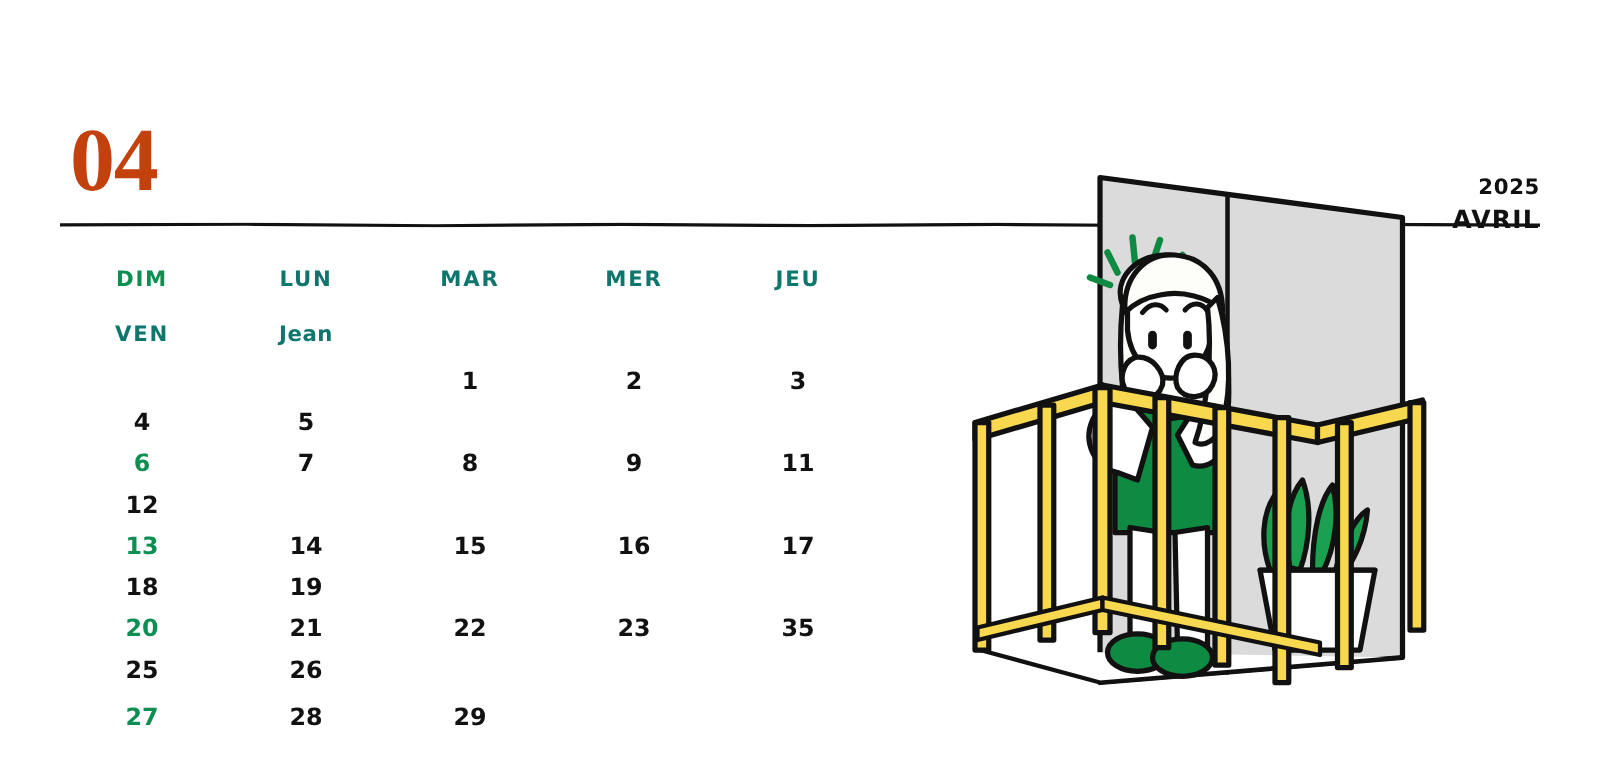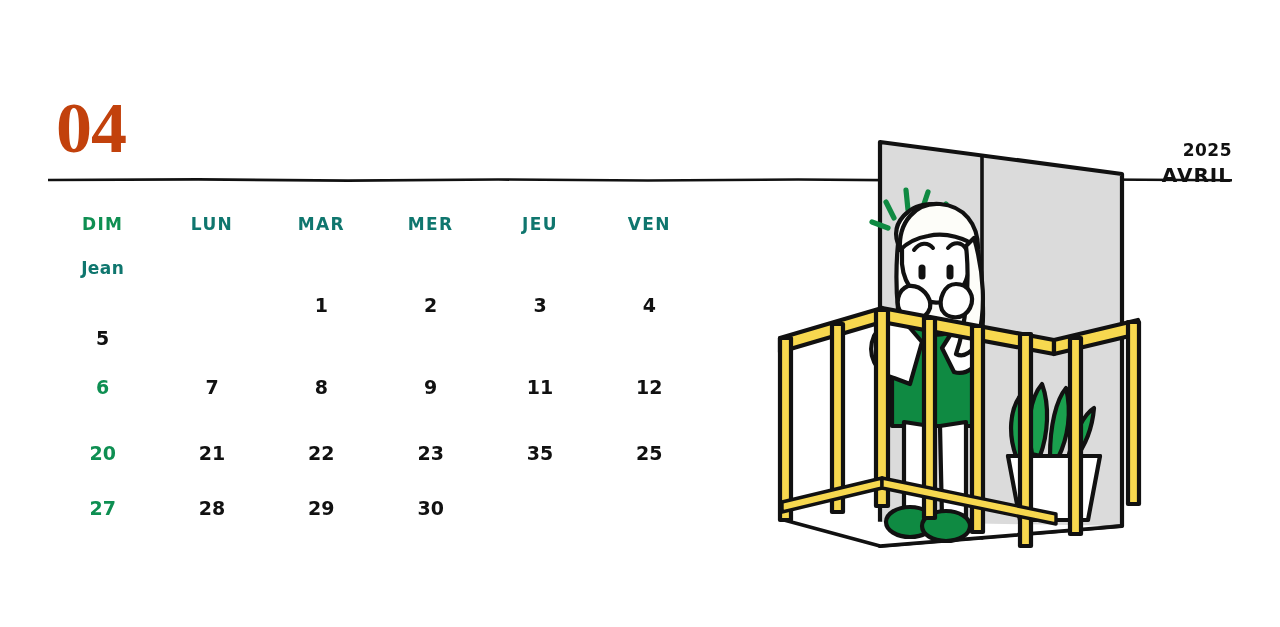--- a/index.html
+++ b/index.html
@@ -76,21 +76,21 @@
   
   .calendar {
     position: absolute;
     left: 48px;
     top: 200px;
     width: 656px;
   }
 
   .weekdays, .week-row {
     display: grid;
-    grid-template-columns: repeat(6, 1fr);
+    grid-template-columns: repeat(5, 1fr);
   }
 
   .weekday {
     text-align: center;
     font-size: 17px;
     font-weight: 700;
     letter-spacing: 1.4px;
     color: #0f766e;
     padding: 14px 0 10px 0;
     font-family: "DejaVu Sans", "Liberation Sans", sans-serif;
@@ -170,35 +170,44 @@
 
     <div class="week-row">
       <div class="day sunday">6</div>
       <div class="day">7</div>
       <div class="day">8</div>
       <div class="day">9</div>
       <div class="day">11</div>
       <div class="day">12</div>
     </div>
 
+    <div class="week-row">
+      <div class="day sunday">13</div>
+      <div class="day">14</div>
+      <div class="day">15</div>
+      <div class="day">16</div>
+      <div class="day">17</div>
+      <div class="day">18</div>
+      <div class="day">19</div>
+    </div>
 
     <div class="week-row">
       <div class="day sunday">20</div>
       <div class="day">21</div>
       <div class="day">22</div>
       <div class="day">23</div>
       <div class="day">35</div>
       <div class="day">25</div>
+      <div class="day">26</div>
     </div>
 
     <div class="week-row">
       <div class="day sunday">27</div>
       <div class="day">28</div>
       <div class="day">29</div>
-      <div class="day">30</div>
       <div class="day empty"></div>
       <div class="day empty"></div>
       <div class="day empty"></div>
     </div>
   </div>
 
   <div class="illustration">
     <svg viewBox="0 0 380 450" xmlns="http://www.w3.org/2000/svg" aria-hidden="true">
       <g fill="none" stroke="#111111" stroke-width="4.2" stroke-linecap="round" stroke-linejoin="round">
 

